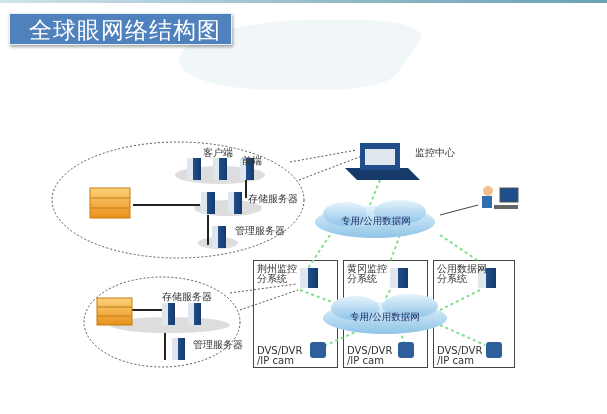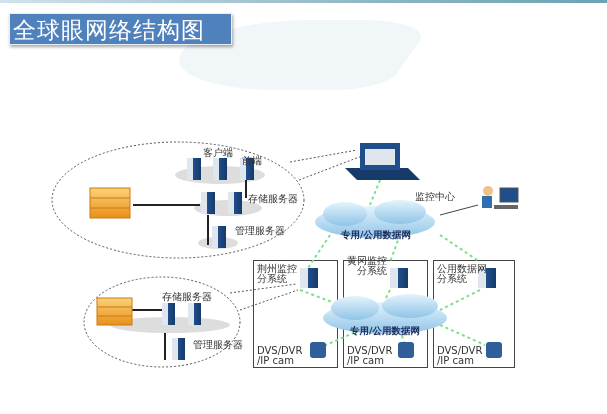--- a/index.html
+++ b/index.html
@@ -1,22 +1,22 @@
 <!DOCTYPE html>
 <html><head>
 <meta charset="utf-8">
 <style>
   html,body{margin:0;padding:0;}
   body{width:607px;height:414px;position:relative;overflow:hidden;background:#fff;font-family:"DejaVu Sans",sans-serif;}
   .topbar{position:absolute;left:0;top:0;width:607px;height:3px;background:linear-gradient(90deg,#cfe3ea,#8fb7c5 60%,#6aa3b3);}
-  .title{position:absolute;left:9px;top:13px;width:223px;height:32px;background:#4f81bd;color:#fff;font-size:23px;line-height:32px;padding-left:3px;box-sizing:border-box;box-shadow:1px 2px 3px rgba(0,0,0,.35);border:1px solid #e8eef6;letter-spacing:1px;font-family:"DejaVu Serif",serif;}
+  .title{position:absolute;left:9px;top:13px;width:223px;height:32px;background:#4f81bd;color:#fff;font-size:23px;line-height:32px;padding-left:19px;box-sizing:border-box;box-shadow:1px 2px 3px rgba(0,0,0,.35);border:1px solid #e8eef6;letter-spacing:1px;font-family:"DejaVu Serif",serif;}
   .swoosh{position:absolute;left:180px;top:20px;width:230px;height:70px;background:#eef4f8;border-radius:60% 40% 30% 70%;transform:skewX(-35deg);opacity:.8;}
   .lbl{position:absolute;font-size:10px;color:#333;white-space:nowrap;}
   .lbl2{position:absolute;font-size:10px;color:#333;line-height:10px;}
-  .cloudtxt{position:absolute;font-size:9.5px;font-weight:bold;color:#1a2a5a;white-space:nowrap;margin-top:14px;}
+  .cloudtxt{position:absolute;font-size:9.5px;font-weight:normal;color:#1a2a5a;white-space:nowrap;}
   .box{position:absolute;border:1px solid #444;background:#fff;}
   svg{position:absolute;left:0;top:0;}
 </style>
 </head>
 <body>
 
 <div class="topbar"></div>
 <div class="swoosh"></div>
 <div class="title">全球眼网络结构图</div>
 
@@ -134,23 +134,23 @@
       <rect x="486" y="342" width="16" height="16" rx="3"></rect>
     </g>
 </svg>
 
 <div class="lbl" style="left:203px;top:146px;">客户端</div>
 <div class="lbl" style="left:242px;top:154px;">前端</div>
 <div class="lbl" style="left:248px;top:192px;">存储服务器</div>
 <div class="lbl" style="left:235px;top:224px;">管理服务器</div>
 <div class="lbl" style="left:162px;top:290px;">存储服务器</div>
 <div class="lbl" style="left:193px;top:338px;">管理服务器</div>
-<div class="lbl" style="left:415px;top:146px;margin-top:44px;">监控中心</div>
+<div class="lbl" style="left:415px;top:146px;">监控中心</div>
 <div class="cloudtxt" style="left:341px;top:215px;">专用/公用数据网</div>
 <div class="cloudtxt" style="left:350px;top:311px;">专用/公用数据网</div>
 
 <div class="lbl2" style="left:257px;top:264px;"><span>荆州监控</span><br><span>分系统</span></div>
-<div class="lbl2" style="left:347px;top:256px;text-align:right;"><span>黄冈监控</span><br><span>分系统</span></div>
+<div class="lbl2" style="left:347px;top:264px;"><span>黄冈监控</span><br><span>分系统</span></div>
 <div class="lbl2" style="left:437px;top:264px;"><span>公用数据网</span><br><span>分系统</span></div>
 
 <div class="lbl2" style="left:257px;top:346px;"><span>DVS/DVR</span><br><span>/IP cam</span></div>
 <div class="lbl2" style="left:347px;top:346px;"><span>DVS/DVR</span><br><span>/IP cam</span></div>
 <div class="lbl2" style="left:437px;top:346px;"><span>DVS/DVR</span><br><span>/IP cam</span></div>
 
 </body></html>

